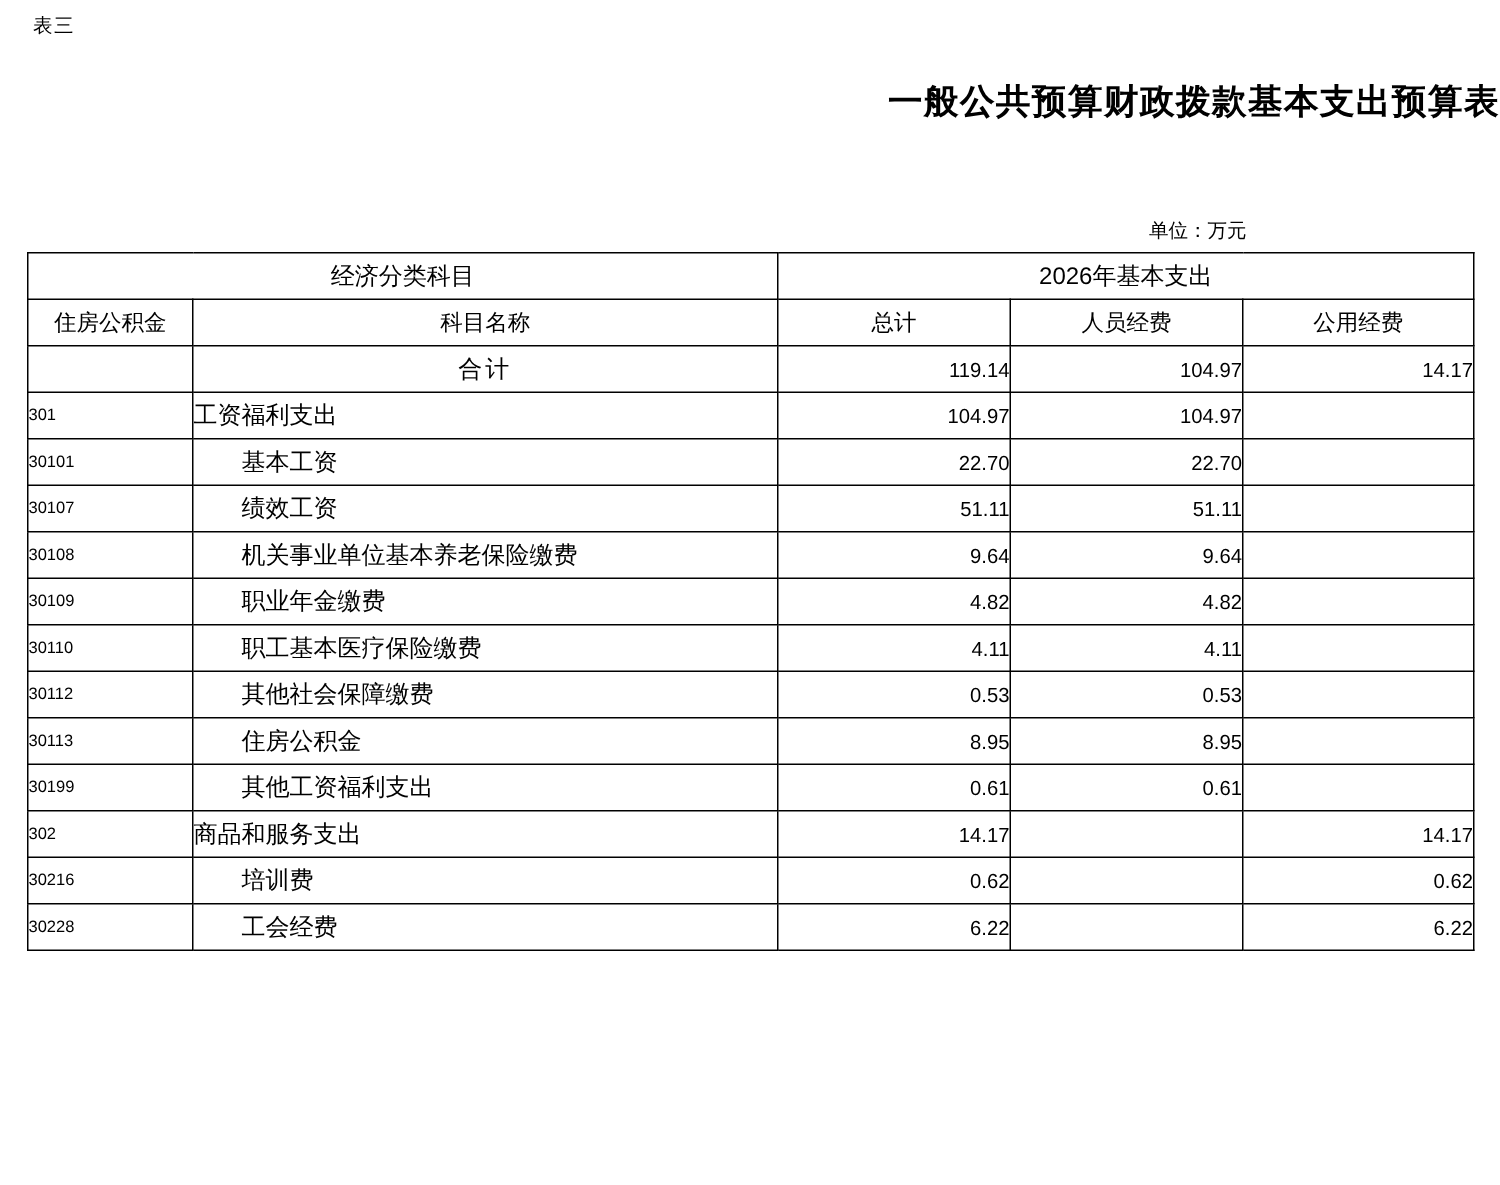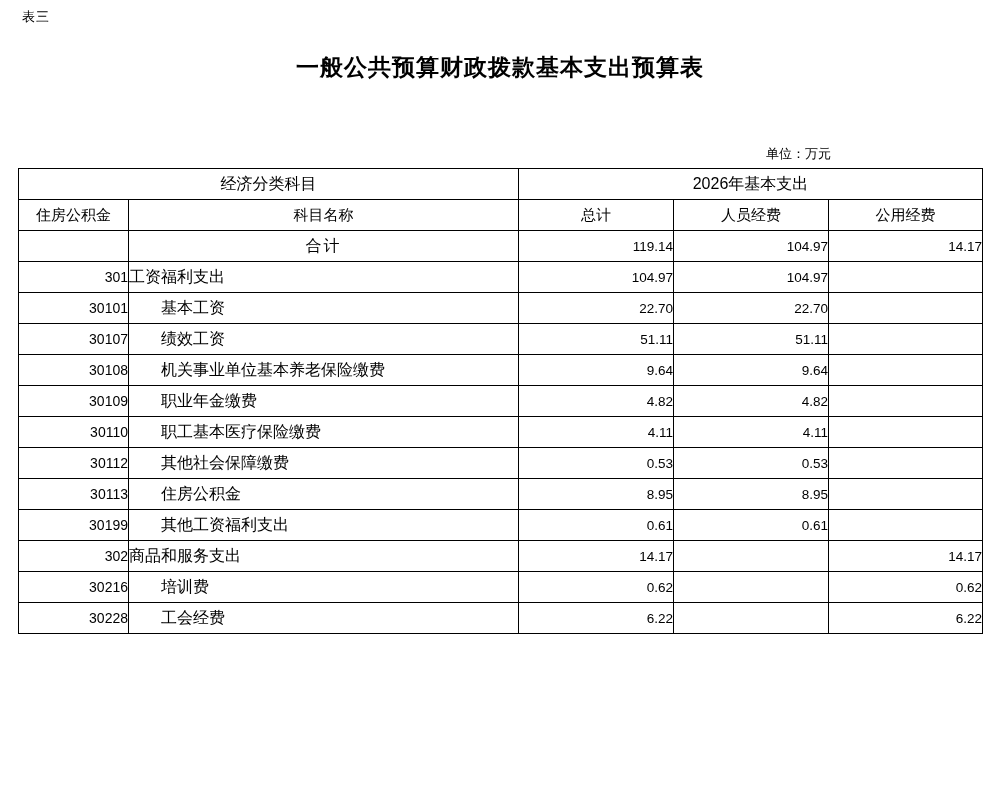--- a/index.html
+++ b/index.html
@@ -26,21 +26,21 @@
     top: 8px;
     font-size: 13px;
     font-family: "Liberation Serif", "DejaVu Serif", serif;
     letter-spacing: 1px;
   }
   .doc-title {
     position: absolute;
     left: 0;
     top: 52px;
     width: 1000px;
-    text-align: center;
+    text-align: right;
     font-size: 23px;
     font-weight: bold;
     letter-spacing: 1px;
     font-family: "Liberation Sans", "DejaVu Sans", sans-serif;
   }
   .unit-note {
     position: absolute;
     right: 22px;
     top: 145px;
     font-size: 13px;
@@ -75,24 +75,24 @@
     text-align: center;
   }
   .col-code   { width: 110px; }
   .col-name   { width: 390px; }
   .col-total  { width: 155px; }
   .col-person { width: 155px; }
   .col-public { width: 154px; }
 
   .cell-code {
     padding-left: 10px;
-    text-align: right;
-    font-size: 14px;
-  }
-  .cell-code.indent-1 { padding-left: 22px; }
+    text-align: left;
+    font-size: 11px;
+  }
+  .cell-code.indent-1 { }
   .cell-name {
     padding-left: 14px;
     text-align: left;
     font-size: 16px;
   }
   .cell-name.indent-1 { padding-left: 32px; }
   .cell-num {
     padding-right: 14px;
     text-align: right;
     font-size: 13.5px;

